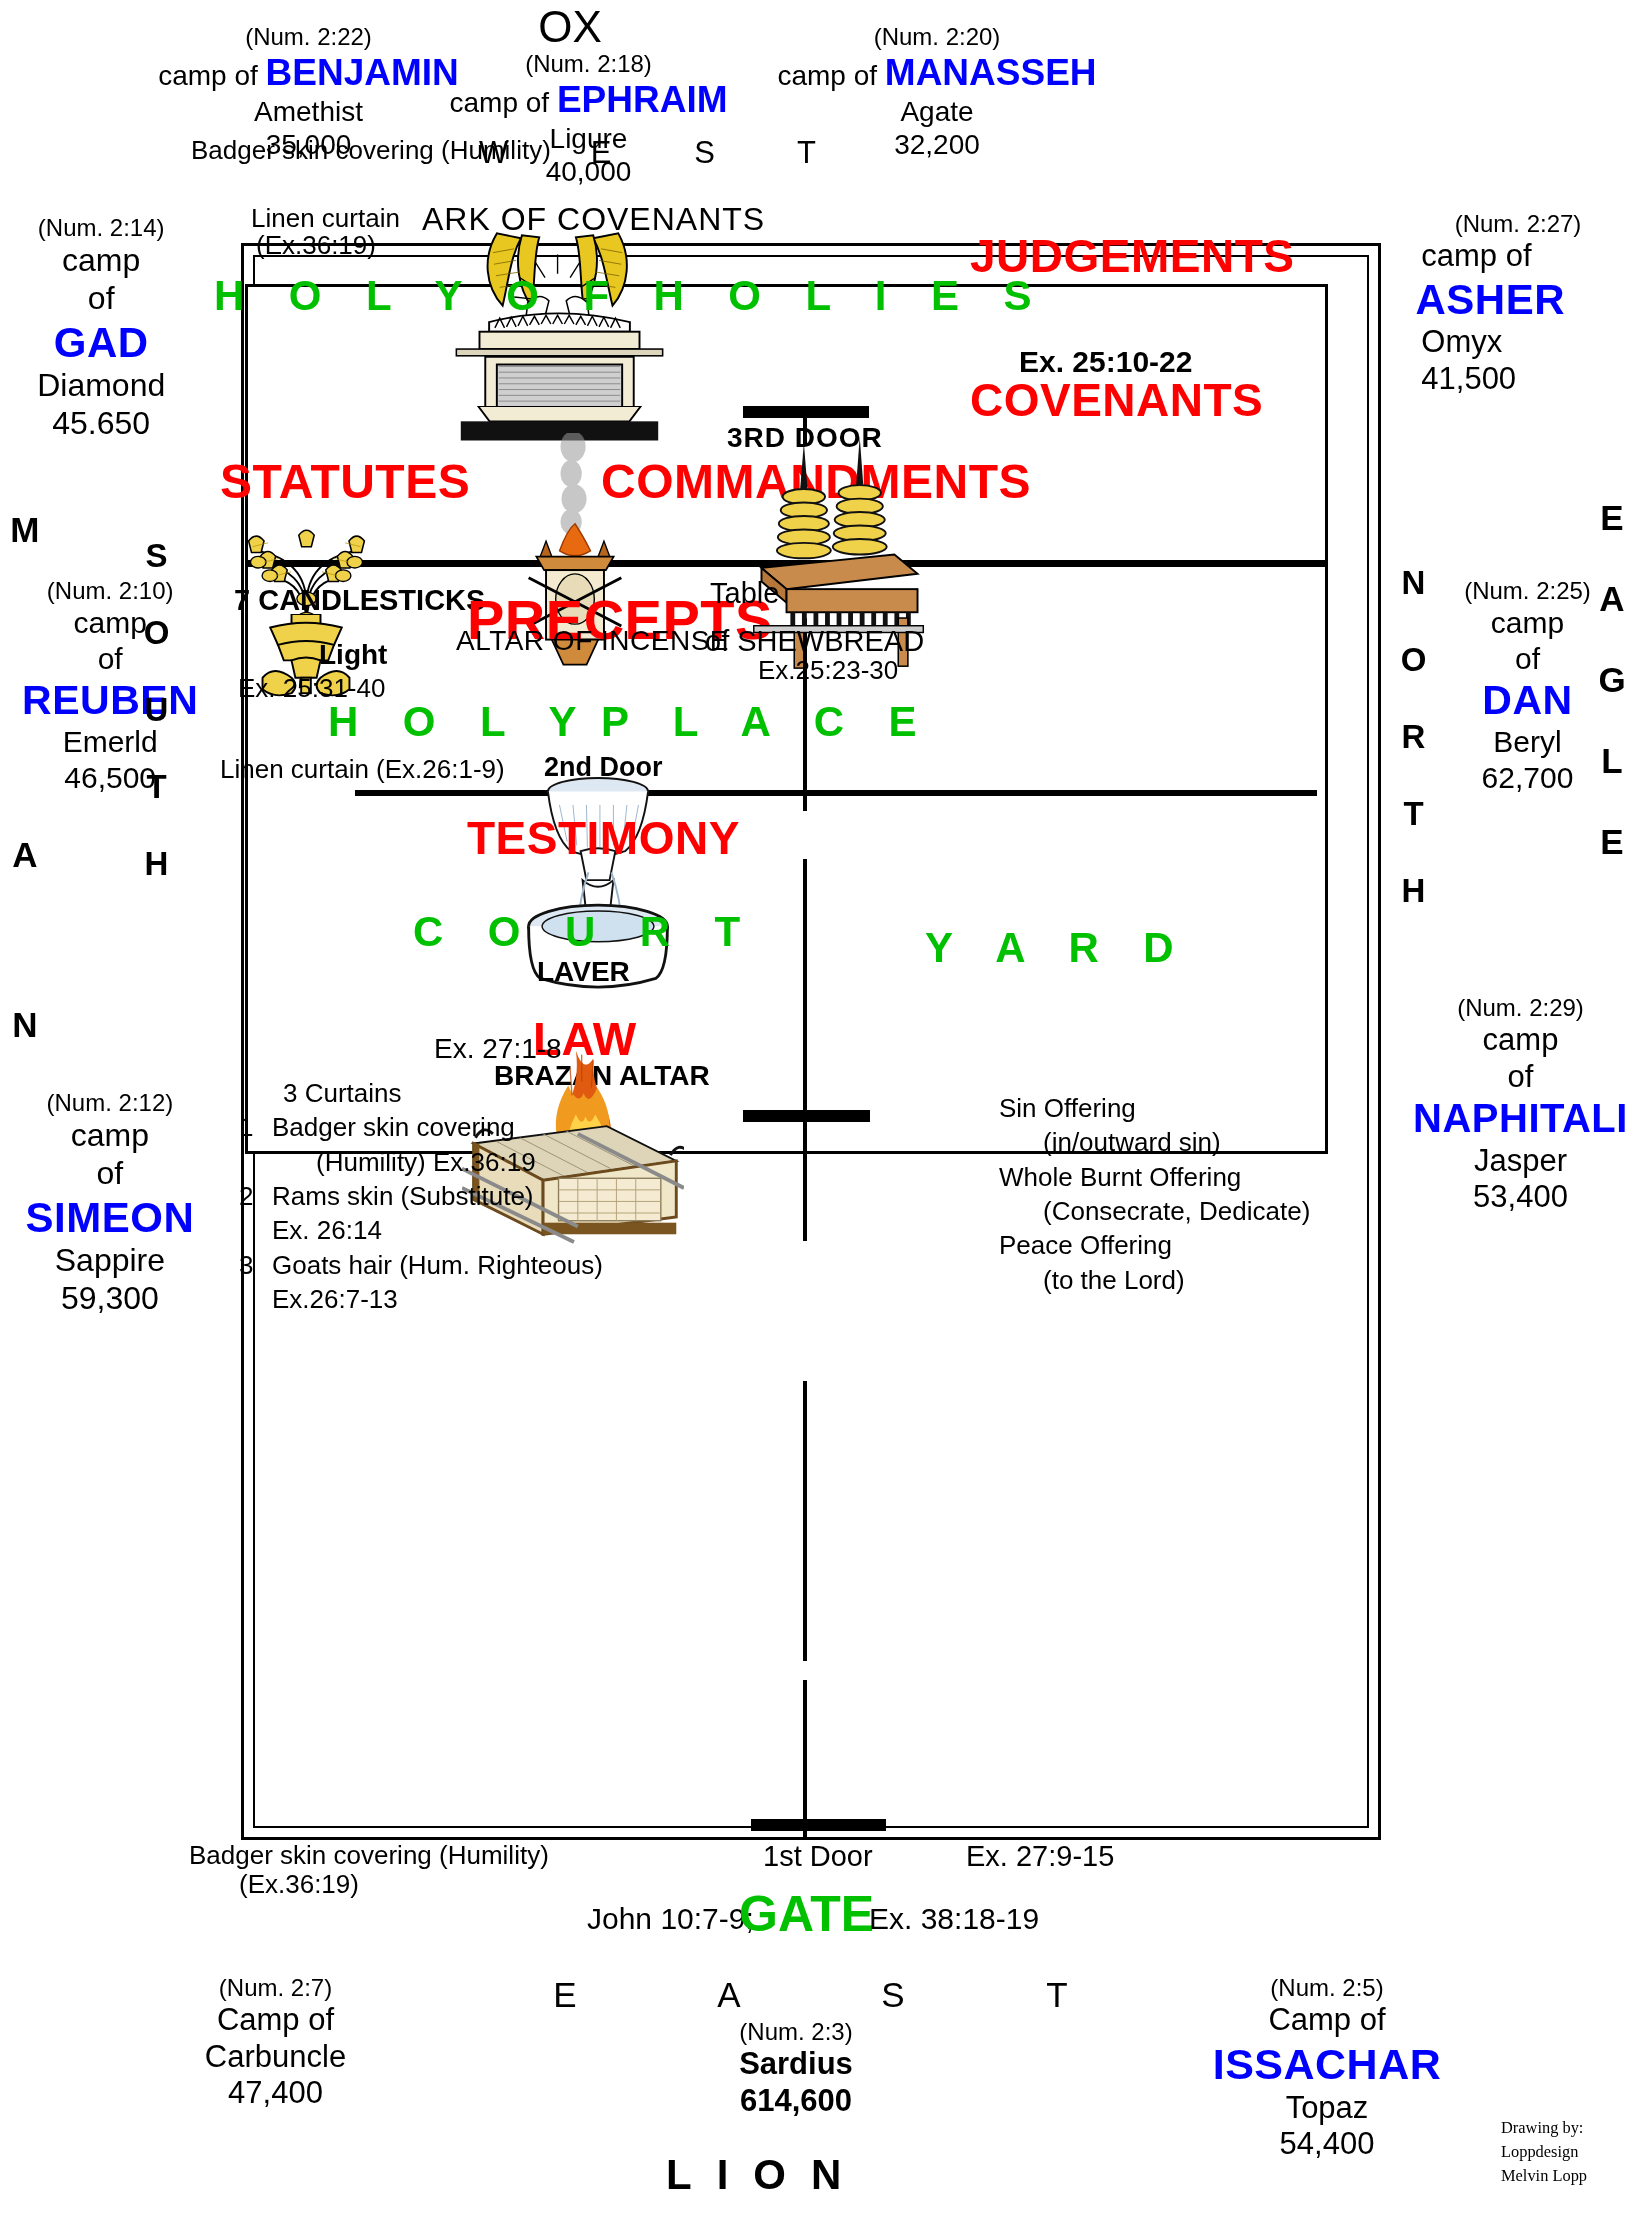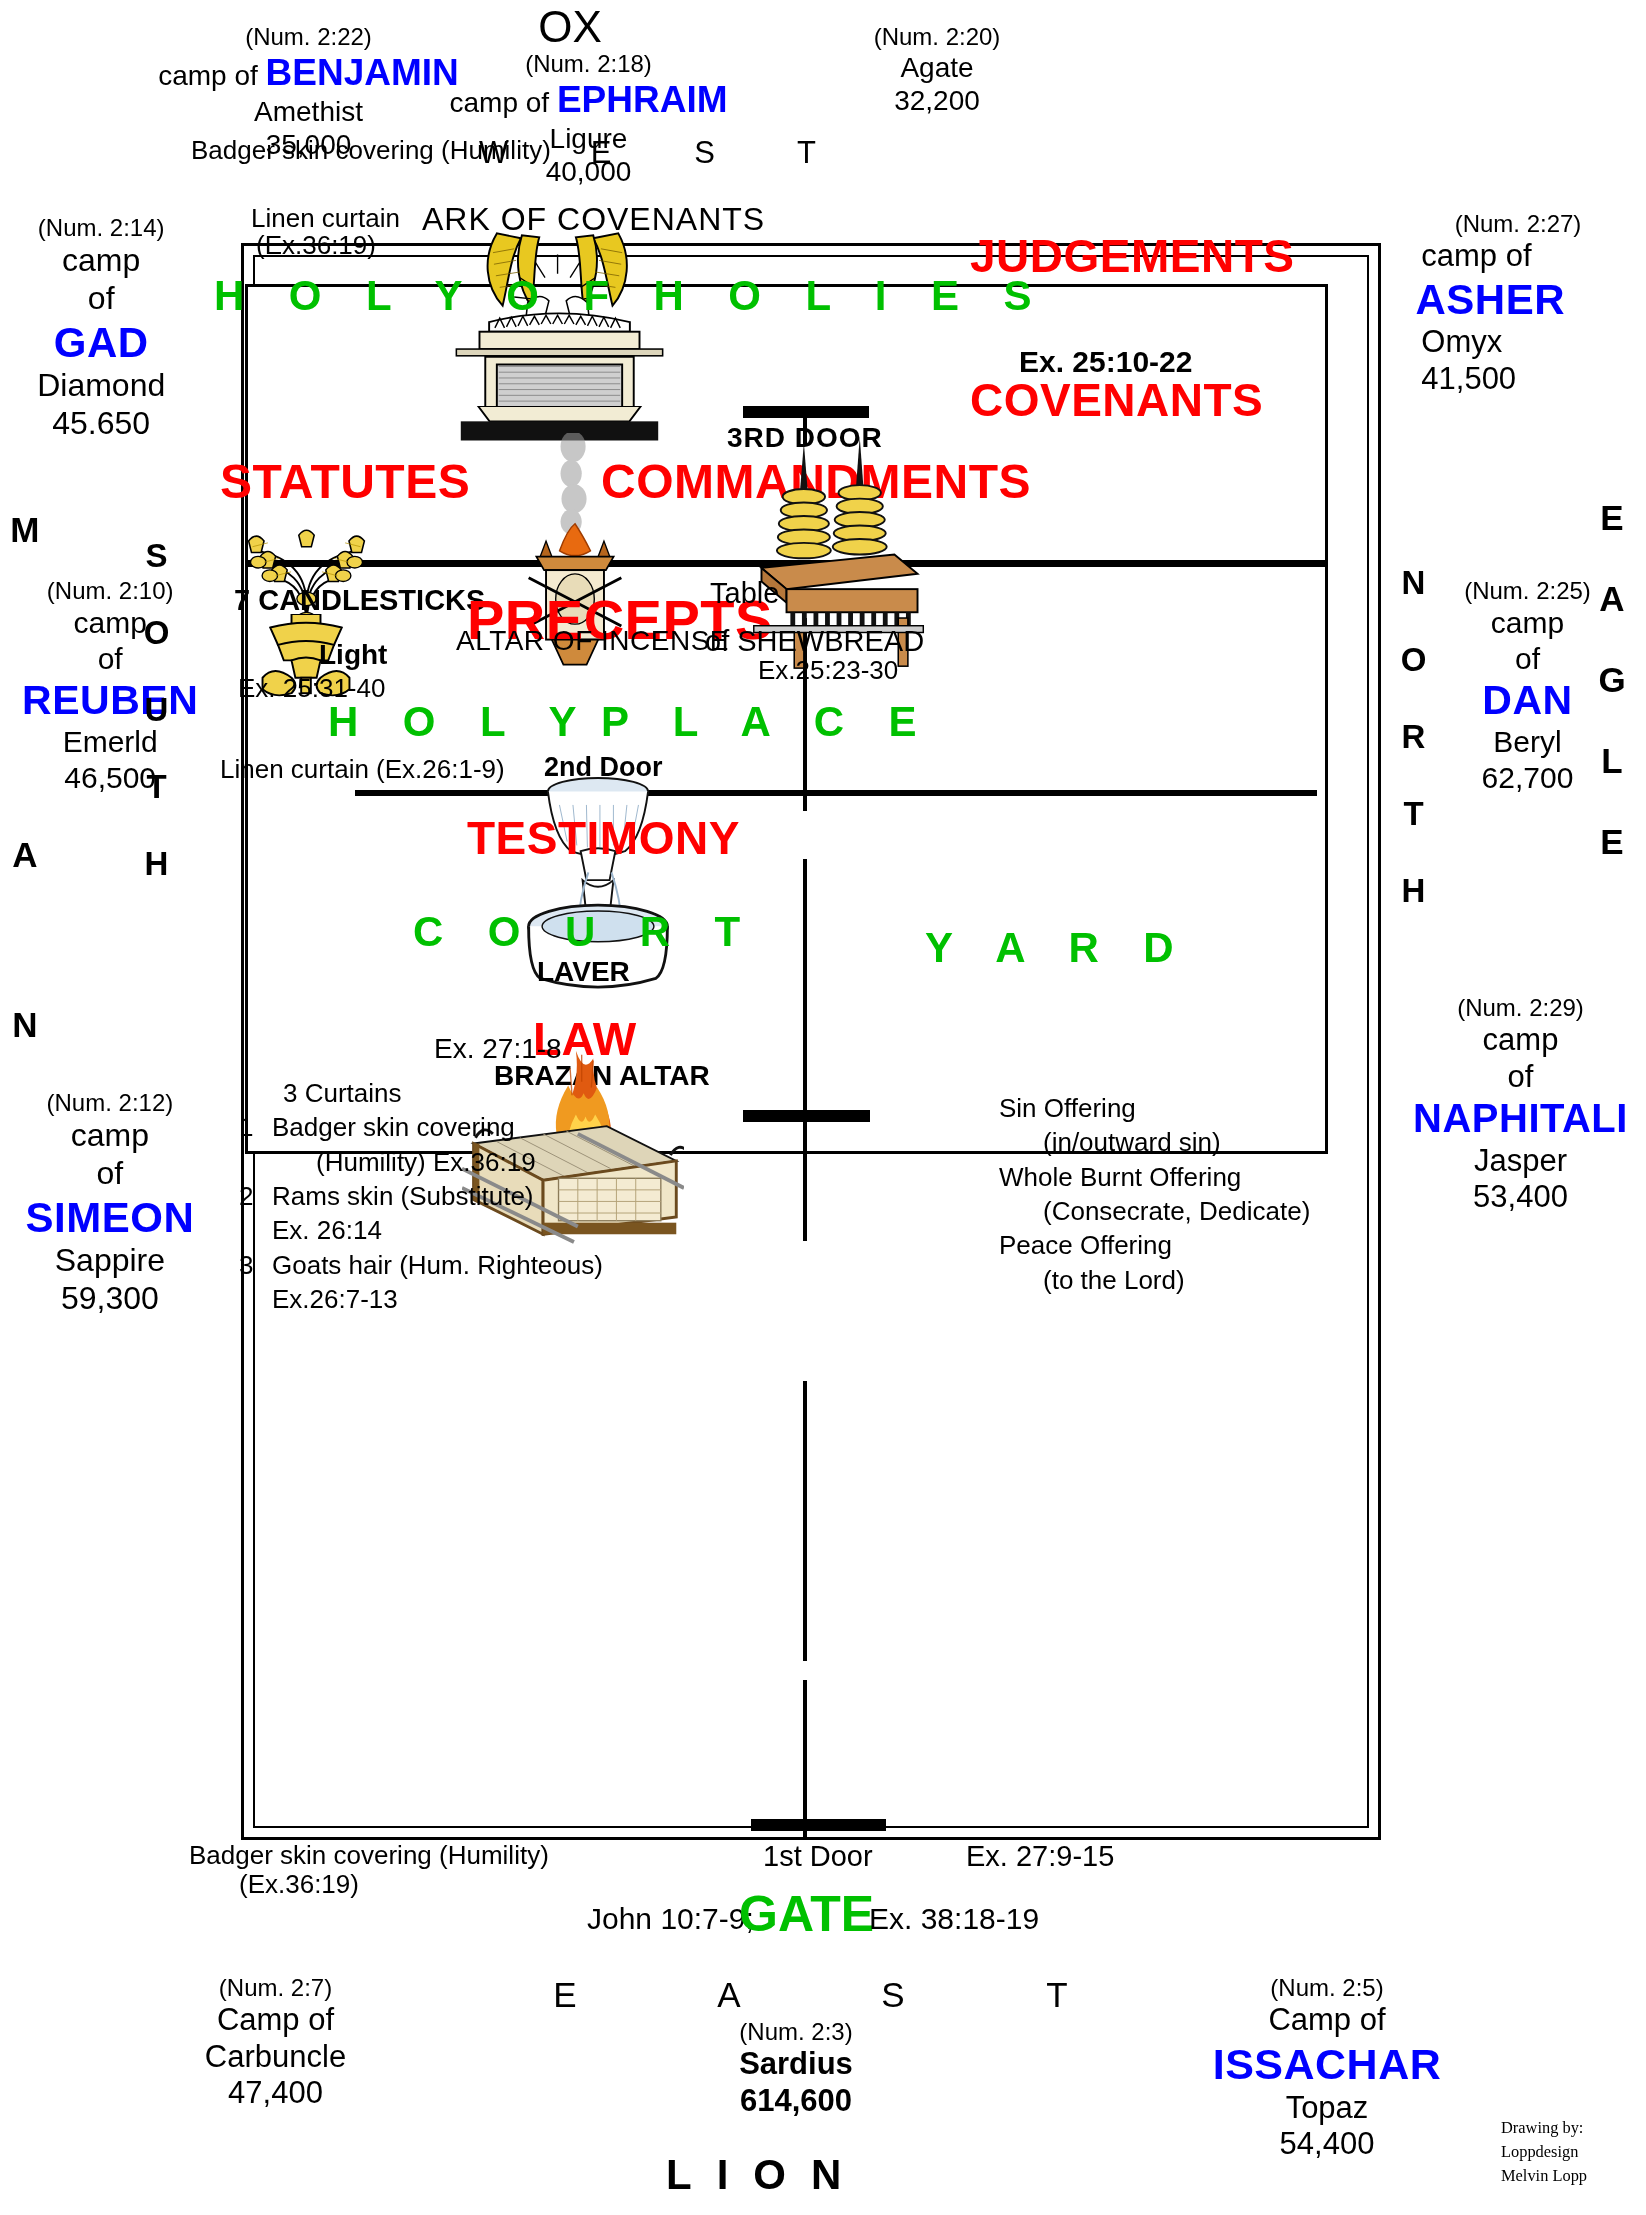--- a/index.html
+++ b/index.html
@@ -80,20 +80,24 @@
   <div class="inline">
     <span>camp of</span>
     <b>EPHRAIM</b>
   </div>
   <div class="stone">Ligure</div>
   <div class="num">40,000</div>
 </div>
 
 <div class="camp" style="left:763px;top:23px;width:348px;">
   <div class="ref">(Num. 2:20)</div>
+  <div class="inline">
+    <span>camp of</span>
+    <b>MANASSEH</b>
+  </div>
   <div class="stone">Agate</div>
   <div class="num">32,200</div>
 </div>
 
 <div class="lbl" style="left:191px;top:135px;">Badger skin covering  (Humility)</div>
 <div class="hrow" style="left:479px;top:135px;">W E S T</div>
 
 <div class="camp" style="left:9.7px;top:214px;width:183px;">
   <div class="ref">(Num. 2:14)</div>
   <div class="cof" style="font-size:32px">camp</div>

